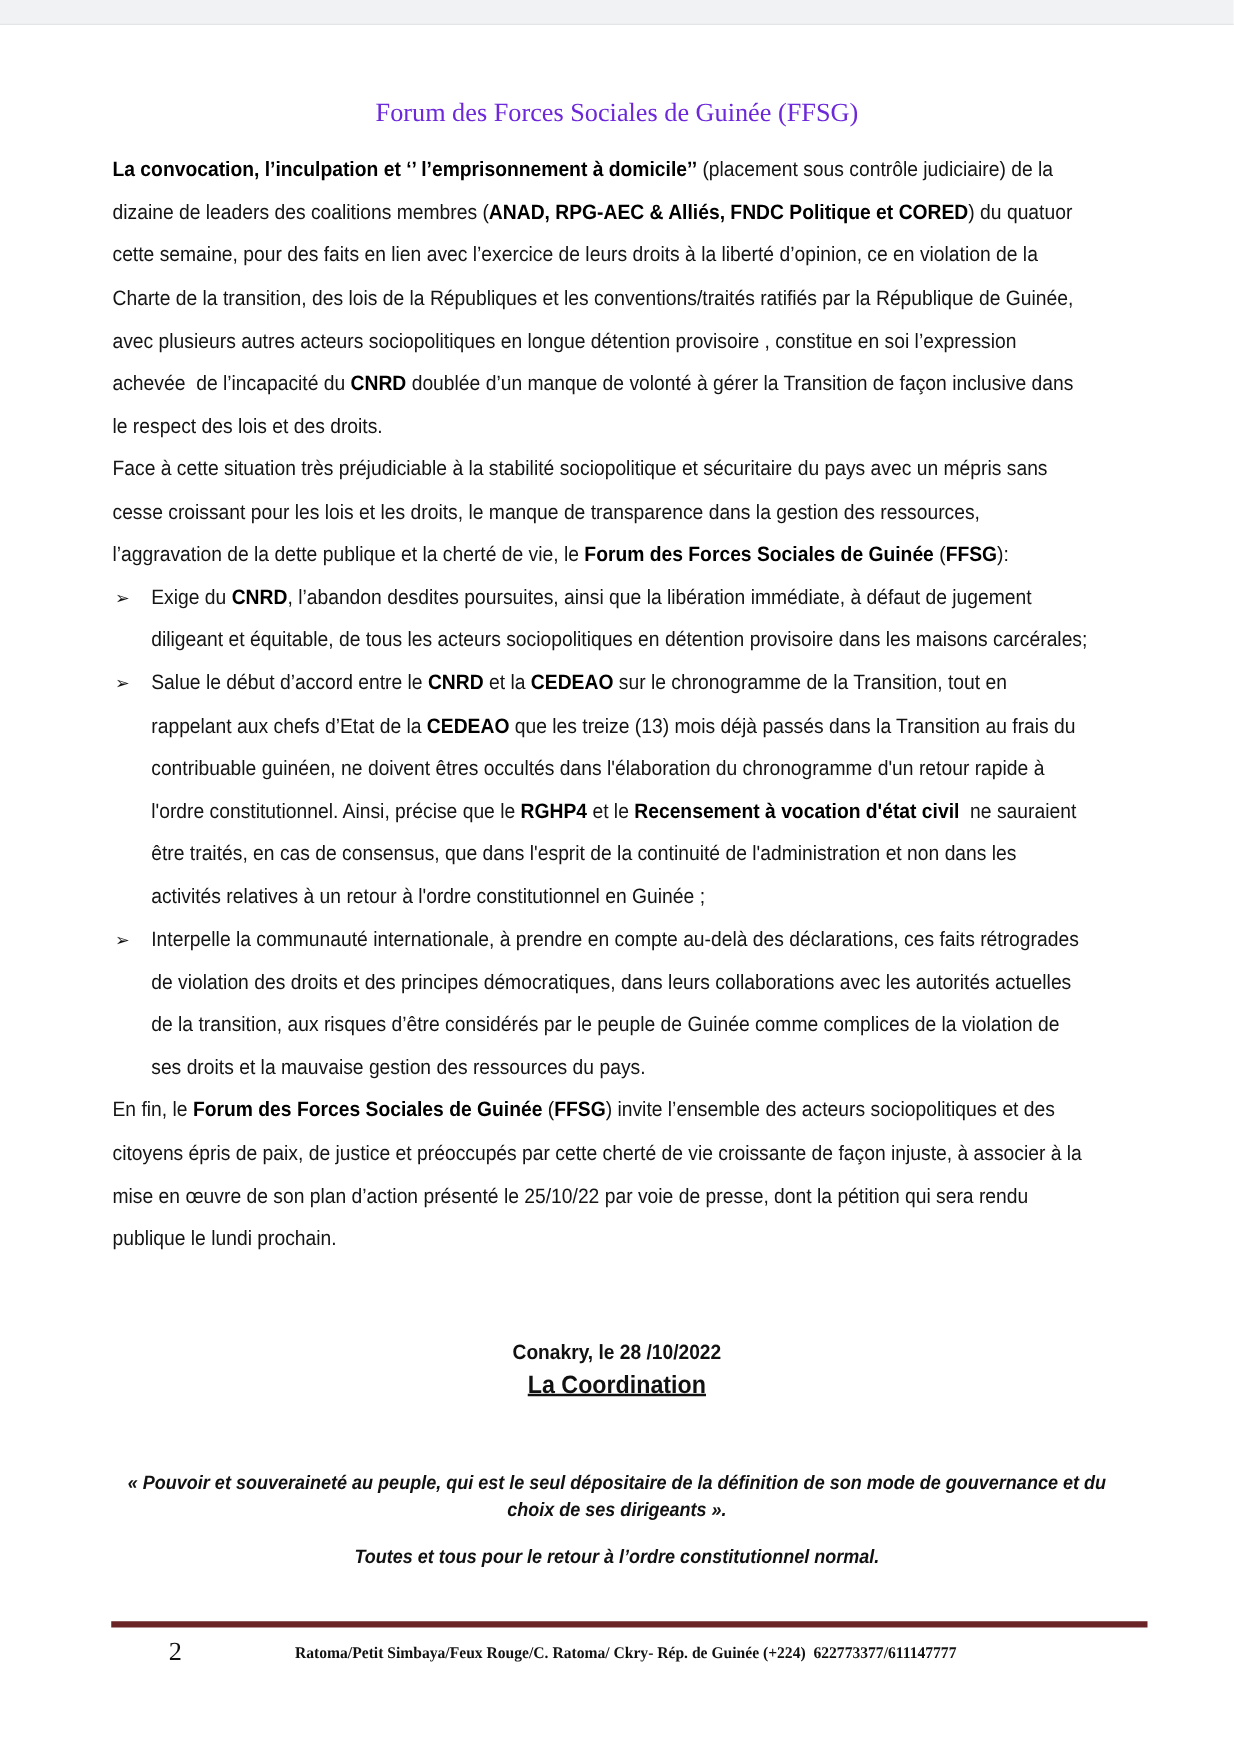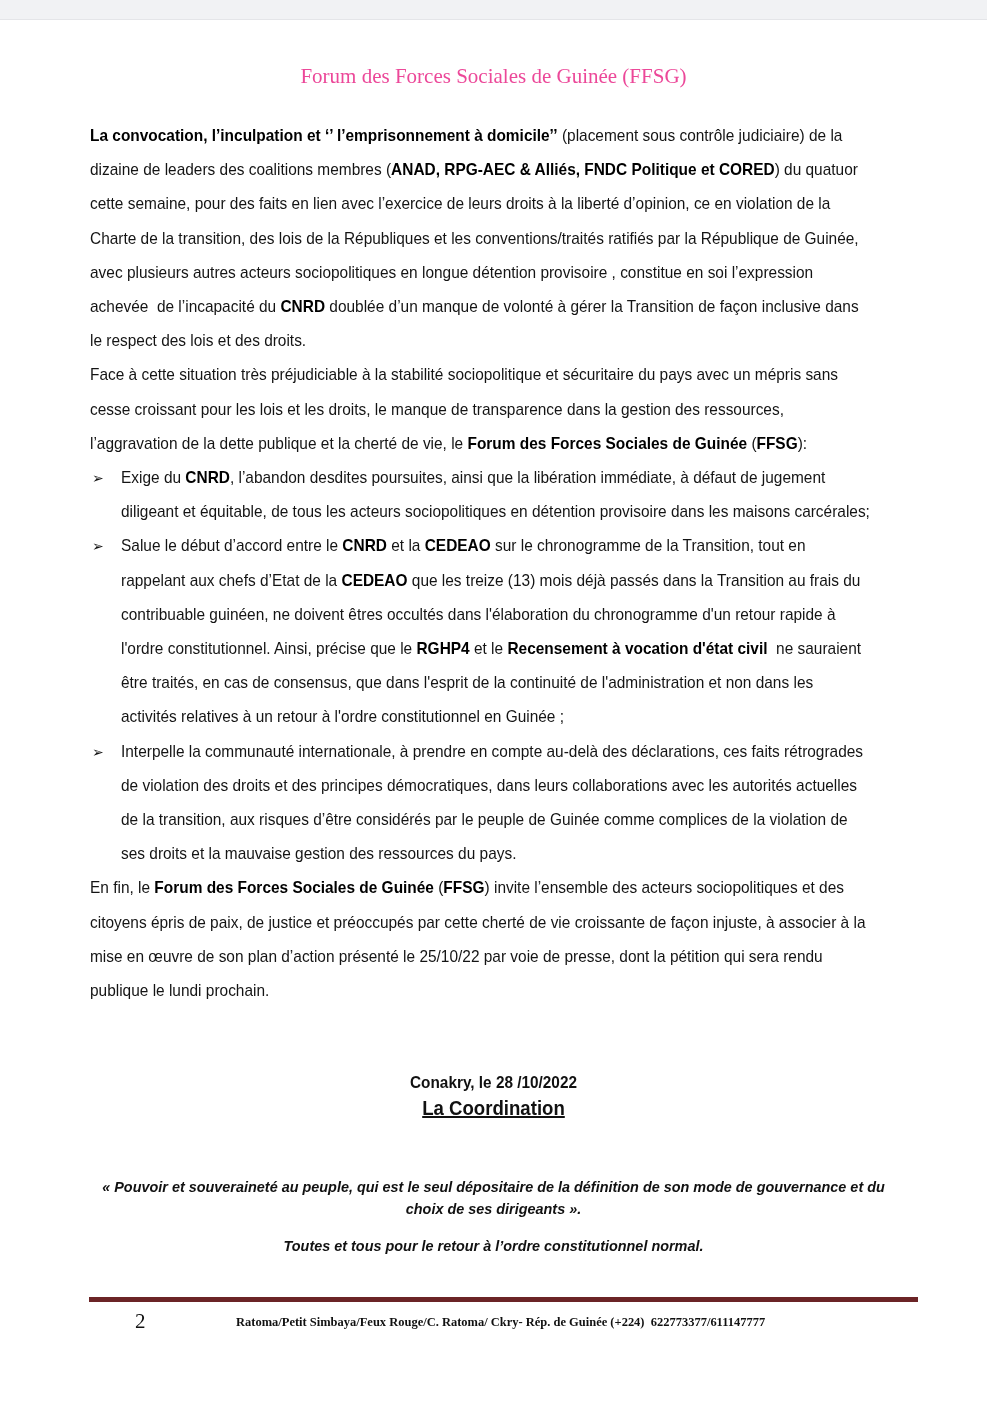--- a/index.html
+++ b/index.html
@@ -1,22 +1,22 @@
 <!DOCTYPE html>
 <html><head>
   <meta charset="utf-8">
   <style>
     html, body { margin: 0; padding: 0; background: #ffffff; }
     body { width: 987px; height: 1411px; position: relative; overflow: hidden;
            font-family: "Liberation Sans", sans-serif; color: #111; }
     .topbar { position: absolute; left: 0; top: 0; width: 987px; height: 19px; background: #f1f2f4;
               border-bottom: 1px solid #e4e5e8; }
     .page { position: absolute; left: 0; top: 20px; width: 987px; height: 1391px; background: #fff; }
-    .header-title { position: absolute; left: 0; width: 987px; top: 44px; text-align: center;
-                    font-family: "Liberation Serif", serif; font-size: 21px; color: #ec4899; }
+    .header-title { position: absolute; left: 0; width: 987px; top: 58px; text-align: center;
+                    font-family: "Liberation Serif", serif; font-size: 21px; color: #6d28d9; }
     .line { position: absolute; white-space: pre; font-size: 16.6px; line-height: 20px;
             transform-origin: left center; transform: scaleX(0.93); color: #141414; }
     .line b { font-weight: bold; color: #000; }
     .bullet { position: absolute; font-size: 14px; line-height: 20px; color: #111; }
     .center { position: absolute; left: 0; width: 987px; text-align: center; white-space: pre; color: #111; }
     .sign-date { font-weight: bold; font-size: 16.5px; transform: scaleX(0.93); }
     .sign-org { font-weight: bold; font-size: 20px; text-decoration: underline; transform: scaleX(0.93); }
     .quote { font-weight: bold; font-style: italic; font-size: 15.5px; transform: scaleX(0.93); }
     .rule { position: absolute; left: 89px; top: 1277px; width: 829px; height: 5px; background: #6b2426; }
     .footer-num { position: absolute; left: 135px; top: 1289px; font-family: "Liberation Serif", serif;

